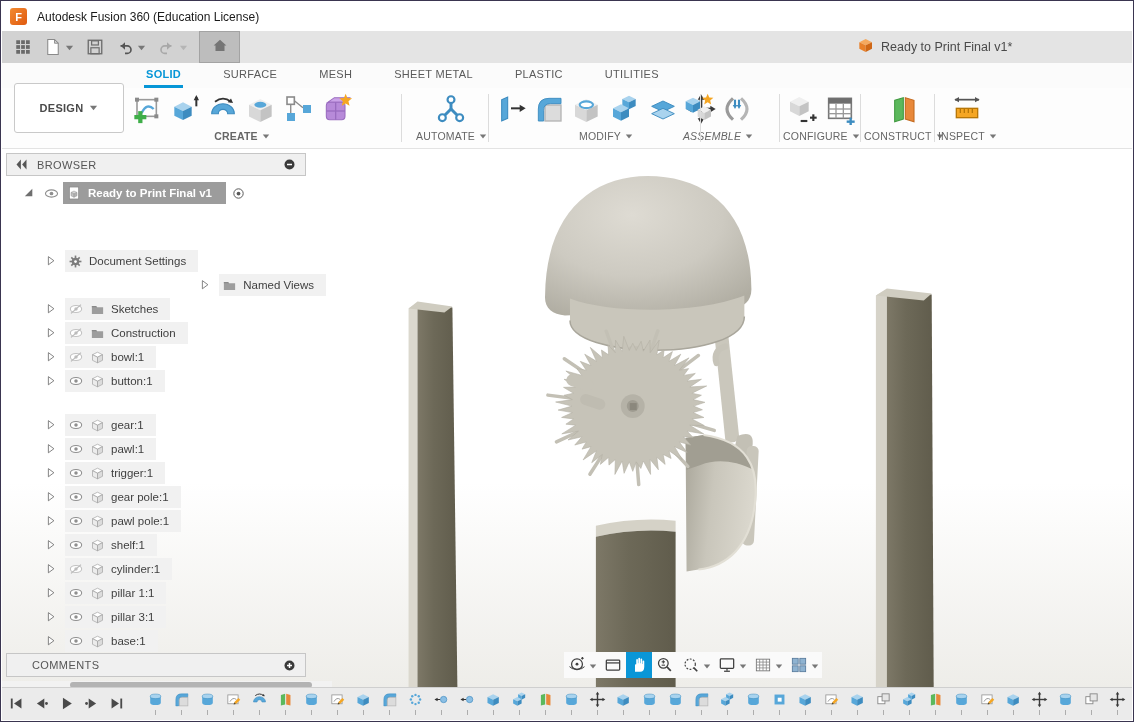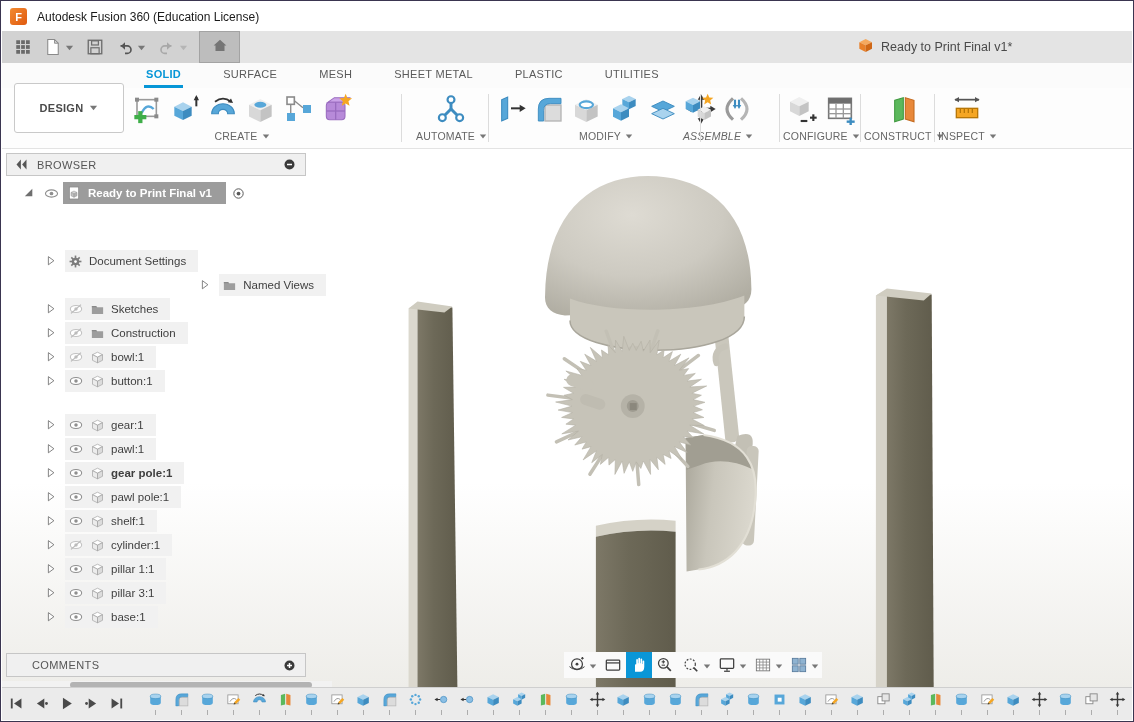--- a/index.html
+++ b/index.html
@@ -148,21 +148,21 @@
       <div class="tab">UTILITIES</div>
     </div>
   <div class="ribbon">
     <div class="design-btn">
         <span>DESIGN</span>
         <span><svg viewBox="0 0 10 10" width="9" height="9">
             <polygon points="1,3 9,3 5,8" fill="#777"></polygon>
           </svg></span>
       </div>
     <div id="groups">
-        <div class="rgroup" style="left: 128px;">
+        <div class="rgroup" style="left: 128px; font-weight: bold;">
           <div class="gicons">
             <span class="gicon">
               <svg viewBox="0 0 24 24" width="32" height="32">
                 <rect x="4.5" y="5" width="14.5" height="12.5" fill="#fff" stroke="#9a9a9a" stroke-width="1.2"></rect>
                 <rect x="3" y="3.5" width="3" height="3" fill="#8a8a8a"></rect>
                 <rect x="17.5" y="3.5" width="3" height="3" fill="#8a8a8a"></rect>
                 <rect x="17.5" y="16" width="3" height="3" fill="#8a8a8a"></rect>
                 <path d="M8,15 Q12,7 17,12" fill="none" stroke="#57a7d9" stroke-width="1.8"></path>
                 <rect x="2.5" y="16.5" width="9" height="3.2" fill="#3fae49"></rect>
                 <rect x="5.4" y="13.6" width="3.2" height="9" fill="#3fae49"></rect>
@@ -774,21 +774,44 @@
           <span style="display: flex;">
             <svg viewBox="0 0 24 24" width="15" height="15">
               <polygon points="12,3.5 20,7.5 12,11.5 4,7.5" fill="#fff" stroke="#9a9a9a"></polygon>
               <polygon points="4,7.5 12,11.5 12,20.5 4,16.5" fill="#ececec" stroke="#9a9a9a"></polygon>
               <polygon points="12,11.5 20,7.5 20,16.5 12,20.5" fill="#dcdcdc" stroke="#9a9a9a"></polygon>
             </svg>
           </span>
           <span>pawl:1</span>
         </div>
       </div>
-      <div class="trow" style="padding-left: 38px; font-weight: bold;">
+      <div class="trow" style="padding-left: 38px;">
+        <span class="arr" style="display: flex;">
+          <svg viewBox="0 0 24 24" width="14" height="14">
+            <polygon points="7.5,4.5 17,11.5 7.5,18.5" fill="#fdfdfd" stroke="#6b6b6b" stroke-width="1.4"></polygon>
+          </svg>
+        </span>
+        <div class="chip">
+          <span style="display: flex;">
+            <svg viewBox="0 0 24 24" width="16" height="16">
+              <ellipse cx="12" cy="12" rx="8.5" ry="5.2" fill="#fff" stroke="#8f8f8f" stroke-width="1.6"></ellipse>
+              <circle cx="12" cy="12" r="2.6" fill="#8f8f8f"></circle>
+            </svg>
+          </span>
+          <span style="display: flex;">
+            <svg viewBox="0 0 24 24" width="15" height="15">
+              <polygon points="12,3.5 20,7.5 12,11.5 4,7.5" fill="#fff" stroke="#9a9a9a"></polygon>
+              <polygon points="4,7.5 12,11.5 12,20.5 4,16.5" fill="#ececec" stroke="#9a9a9a"></polygon>
+              <polygon points="12,11.5 20,7.5 20,16.5 12,20.5" fill="#dcdcdc" stroke="#9a9a9a"></polygon>
+            </svg>
+          </span>
+          <span>trigger:1</span>
+        </div>
+      </div>
+      <div class="trow" style="padding-left: 38px;">
         <span class="arr" style="display: flex;">
           <svg viewBox="0 0 24 24" width="14" height="14">
             <polygon points="7.5,4.5 17,11.5 7.5,18.5" fill="#fdfdfd" stroke="#6b6b6b" stroke-width="1.4"></polygon>
           </svg>
         </span>
         <div class="chip">
           <span style="display: flex;">
             <svg viewBox="0 0 24 24" width="16" height="16">
               <ellipse cx="12" cy="12" rx="8.5" ry="5.2" fill="#fff" stroke="#8f8f8f" stroke-width="1.6"></ellipse>
               <circle cx="12" cy="12" r="2.6" fill="#8f8f8f"></circle>

